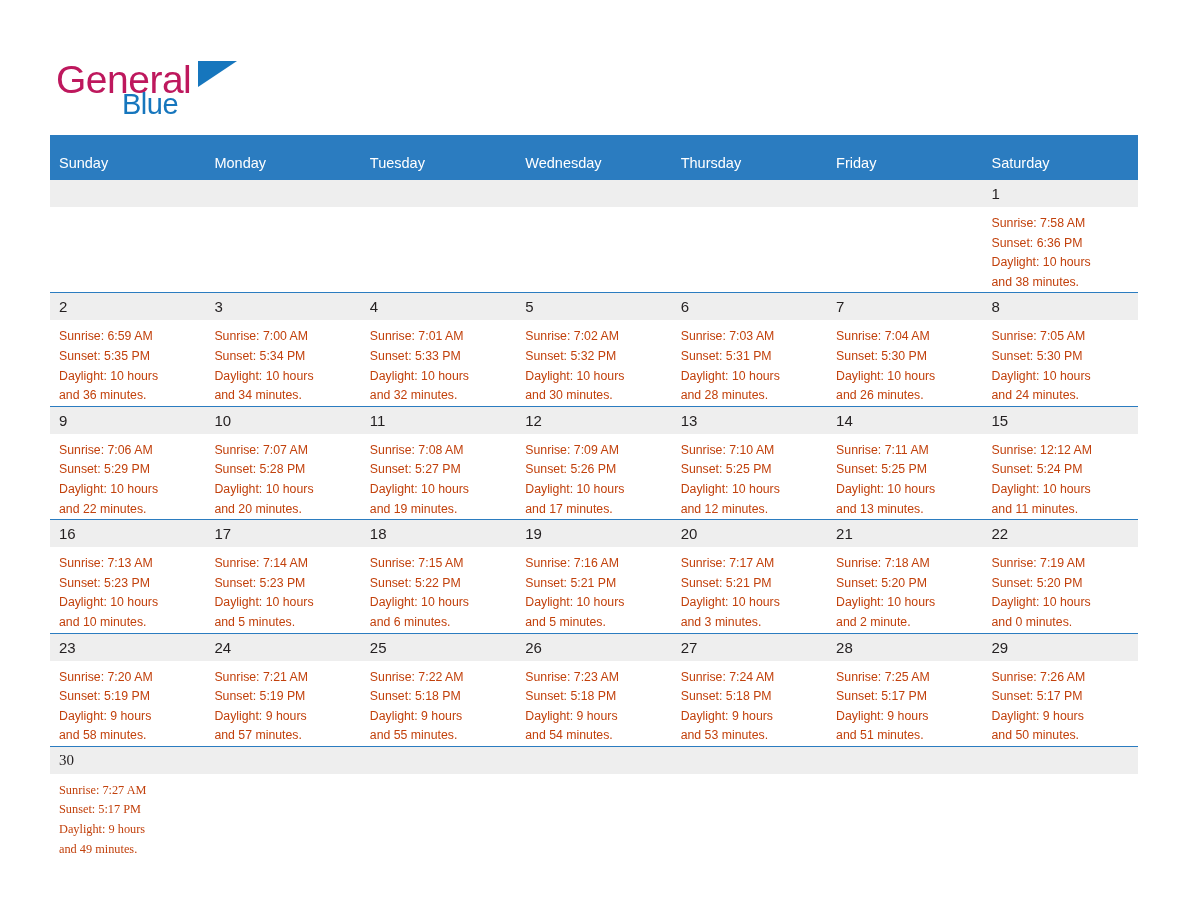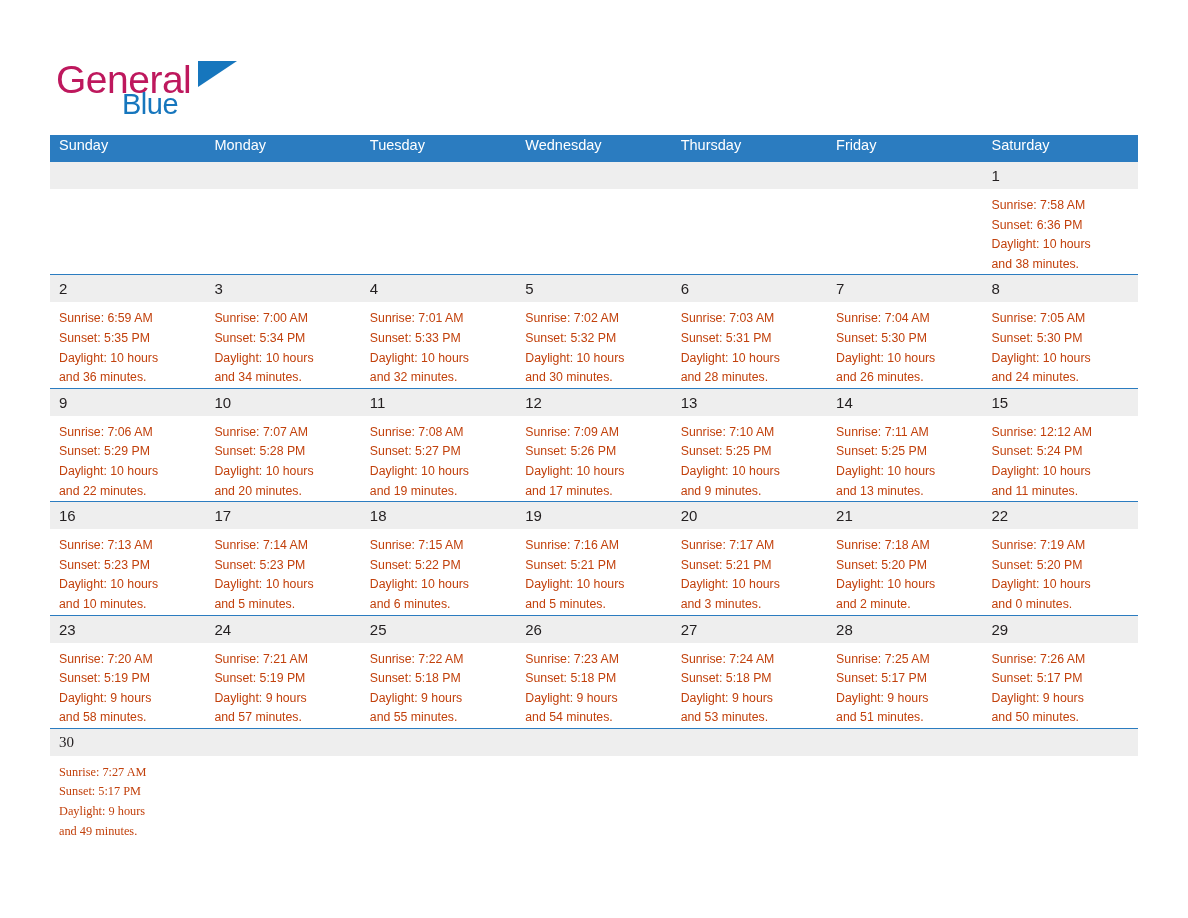--- a/index.html
+++ b/index.html
@@ -80,21 +80,21 @@
     width: 1088px;
     border-collapse: collapse;
     table-layout: fixed;
   }
   .calendar th {
     background: #2b7cc0;
     color: #ffffff;
     font-weight: normal;
     font-size: 14.5px;
     text-align: left;
-    padding: 2px 0 8px 9px;
+    padding: 20px 0 8px 9px;
     height: 15px;
   }
   .calendar td {
     vertical-align: top;
     padding: 0;
     border: none;
     width: 155.4px;
   }
   .cell {
     position: relative;
@@ -317,21 +317,21 @@
               </div>
             </div>
           </td>
           <td>
             <div class="cell">
               <div class="daynum">13</div>
               <div class="details">
                 <div>Sunrise: 7:10 AM</div>
                 <div>Sunset: 5:25 PM</div>
                 <div>Daylight: 10 hours</div>
-                <div>and 9 minutes.</div>
+                <div>and 12 minutes.</div>
               </div>
             </div>
           </td>
           <td>
             <div class="cell">
               <div class="daynum">14</div>
               <div class="details">
                 <div>Sunrise: 7:11 AM</div>
                 <div>Sunset: 5:25 PM</div>
                 <div>Daylight: 10 hours</div>

